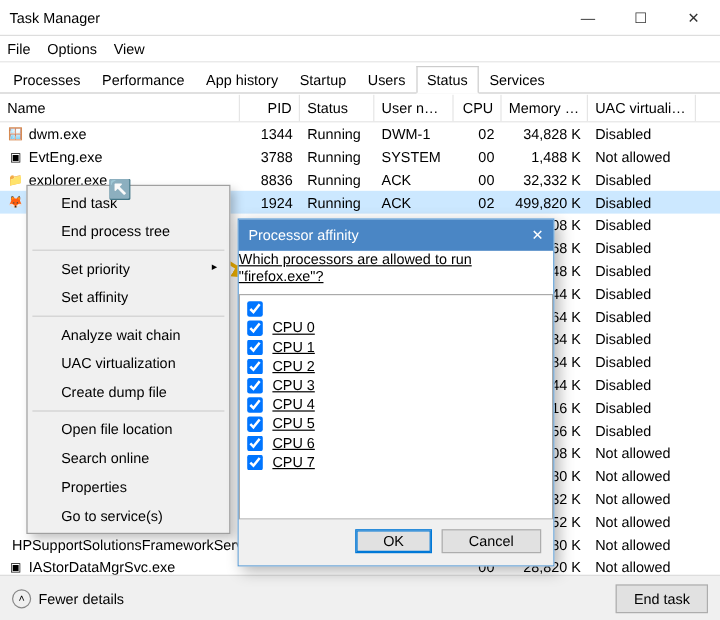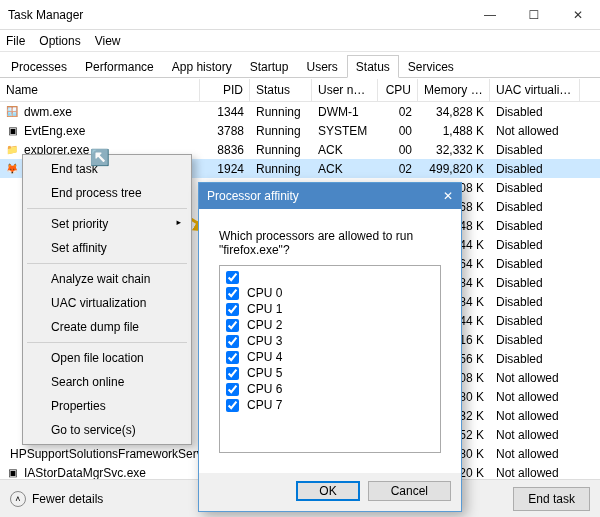--- a/index.html
+++ b/index.html
@@ -27,21 +27,21 @@
 .c-uac { width: 90px; }
 .icon { width: 14px; height: 14px; display: inline-flex; align-items: center; justify-content: center; font-size: 10px; }
 .footer { position: absolute; bottom: 0; left: 0; right: 0; height: 38px; border-top: 1px solid #ddd; display: flex; align-items: center; padding: 0 10px; justify-content: space-between; background: #f0f0f0; }
 .footer button { padding: 4px 14px; background: #e1e1e1; border: 1px solid #adadad; }
 .ctxmenu { position: absolute; left: 22px; top: 154px; width: 170px; background: #f0f0f0; border: 1px solid #a0a0a0; box-shadow: 4px 4px 8px rgba(0,0,0,0.25); z-index: 10; padding: 2px; }
 .ctxitem { padding: 5px 20px 5px 26px; position: relative; }
 .ctxsep { height: 1px; background: #d0d0d0; margin: 3px 2px; }
 .ctxarrow::after { content: "▸"; position: absolute; right: 8px; font-size: 9px; }
 .dialog { position: absolute; left: 198px; top: 182px; width: 264px; background: #fff; border: 1px solid #5a9bd4; box-shadow: 4px 4px 12px rgba(0,0,0,0.3); z-index: 20; }
 .dlgtitle { background: #4a86c5; color: #fff; height: 26px; display: flex; align-items: center; padding: 0 8px; justify-content: space-between; }
-.dlgbody { padding: 20px; }
+.dlgbody { padding: 0; text-decoration: underline; }
 .cpulist { border: 1px solid #aaa; margin-top: 8px; padding: 4px; height: 188px; overflow: hidden; }
 .cpurow { display: flex; align-items: center; gap: 8px; padding: 1px 2px; }
 .cpurow input { width: 13px; height: 13px; }
 .dlgbtns { display: flex; justify-content: flex-end; gap: 8px; padding: 8px 10px 10px; background: #f0f0f0; }
 .dlgbtns button { padding: 2px 22px; border: 1px solid #adadad; background: #e1e1e1; }
 .dlgbtns button.primary { border: 1px solid #0078d7; box-shadow: 0 0 0 1px #0078d7 inset; }
 .cursor { position: absolute; left: 90px; top: 148px; z-index: 30; font-size: 16px; pointer-events: none; }
 .arrowline { position: absolute; left: 124px; top: 176px; z-index: 8; pointer-events: none; }
 .link { display: flex; align-items: center; gap: 6px; cursor: pointer; }
 .circle-chevron { width: 16px; height: 16px; border: 1px solid #888; border-radius: 50%; display: flex; align-items: center; justify-content: center; font-size: 9px; }

